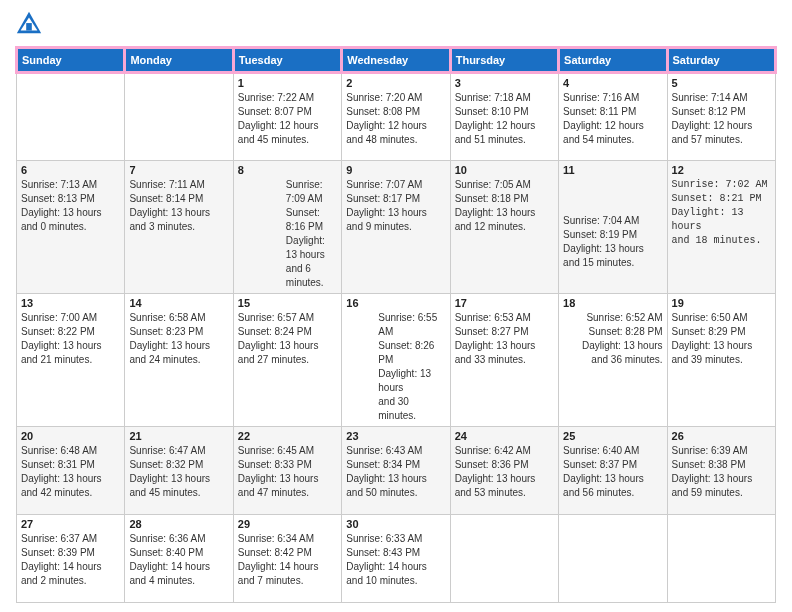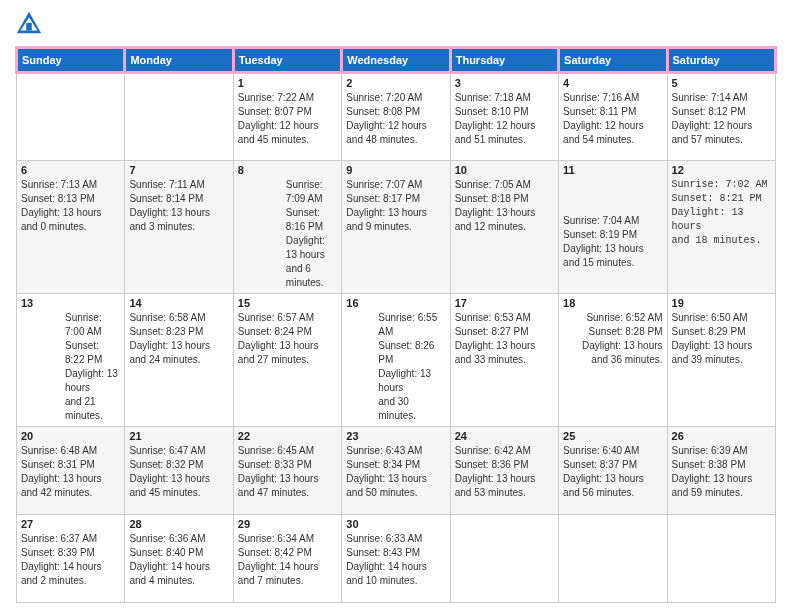--- a/index.html
+++ b/index.html
@@ -223,21 +223,21 @@
             <span class="cell-day">12</span>
             <div class="cell-info" style="white-space: pre-line; font-family: Liberation Mono, monospace;">Sunrise: 7:02 AM
 Sunset: 8:21 PM
 Daylight: 13 hours
 and 18 minutes.</div>
           </td>
         </tr>
         <tr>
           <td>
             <span class="cell-day">13</span>
-            <div class="cell-info" style="white-space: pre-line; margin-left: 44px;">Sunrise: 7:00 AM
+            <div class="cell-info" style="white-space: pre-line;">Sunrise: 7:00 AM
 Sunset: 8:22 PM
 Daylight: 13 hours
 and 21 minutes.</div>
           </td>
           <td>
             <span class="cell-day">14</span>
             <div class="cell-info" style="white-space: pre-line;">Sunrise: 6:58 AM
 Sunset: 8:23 PM
 Daylight: 13 hours
 and 24 minutes.</div>

